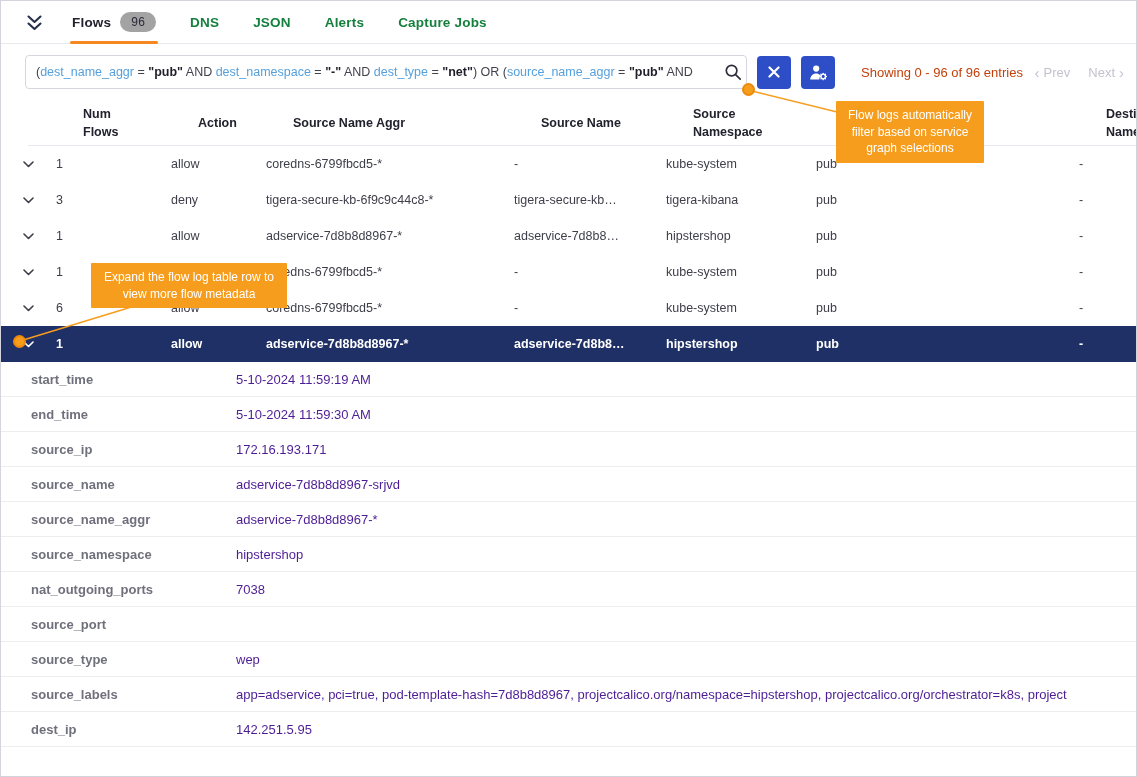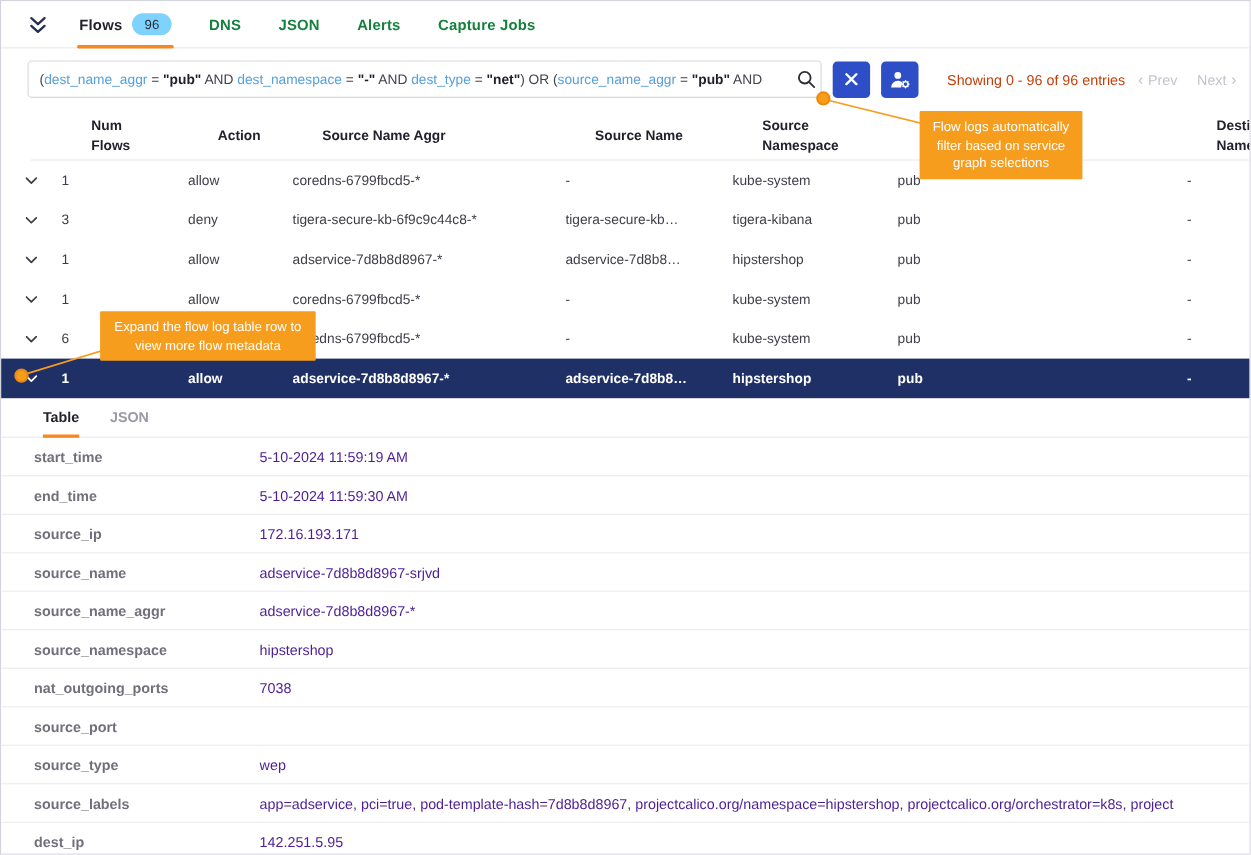--- a/index.html
+++ b/index.html
@@ -15,21 +15,21 @@
     color: #2b2b36;
   }
 
   
   .tabbar { display: flex; align-items: center; gap: 30px; height: 42px; padding-left: 24px; border-bottom: 1px solid #e8e8ee; }
   .collapse-btn { display: flex; align-items: center; cursor: pointer; margin-right: -2px; }
   .tabs { display: flex; gap: 34px; height: 100%; align-items: stretch; }
   .tab { position: relative; display: flex; align-items: center; gap: 9px; font-size: 13.5px; font-weight: bold; color: #15803d; cursor: pointer; letter-spacing: .2px; }
   .tab.active { color: #22222e; }
   .tab.active::after { content: ""; position: absolute; left: -2px; right: -2px; bottom: -1px; height: 3px; background: #F5891F; border-radius: 2px; }
-  .badge { background: #7dd3fc; color: #2b2b38; font-weight: normal; font-size: 12px; padding: 3px 11px; border-radius: 12px; line-height: 1.2; }
+  .badge { background: #a3a3a3; color: #2b2b38; font-weight: normal; font-size: 12px; padding: 3px 11px; border-radius: 12px; line-height: 1.2; }
 
   
   .filter-bar { display: flex; align-items: center; padding: 11px 8px 13px 24px; }
   .query-box { position: relative; width: 722px; height: 34px; border: 1px solid #d6d6e0; border-radius: 4px; background: #fff; display: flex; align-items: center; padding: 0 28px 0 10px; box-sizing: border-box; overflow: hidden; cursor: text; }
   .query-text { white-space: pre; font-size: 12.5px; overflow: hidden; }
   .tok-field { color: #56A0DC; }
   .tok-value { color: #1f1f2b; font-weight: bold; }
   .tok-punct { color: #42424e; }
   .search-btn { position: absolute; right: 4px; top: 7px; display: flex; cursor: pointer; }
   .icon-btn { width: 34px; height: 33px; margin-left: 10px; border: 0; border-radius: 4px; background: #2D4EC6; display: flex; align-items: center; justify-content: center; cursor: pointer; padding: 0; }
@@ -53,21 +53,21 @@
   .dtab.active { color: #22222e; }
   .dtab.active::after { content: ""; position: absolute; left: 0; right: 0; bottom: -1px; height: 3px; background: #F5891F; }
   .kv { display: grid; grid-template-columns: 205px 1fr; padding-left: 30px; height: 34px; align-items: center; border-bottom: 1px solid #ececf1; font-size: 13px; }
   .kv-key { color: #70707c; font-weight: bold; }
   .kv-value { color: #4c1d95; white-space: nowrap; overflow: hidden; padding-right: 2px; }
 
   
   .overlay { position: absolute; left: 0; top: 0; z-index: 4; pointer-events: none; }
   .callout { position: absolute; z-index: 5; background: #F79D1E; color: #fff; text-align: center; font-size: 12px; line-height: 1.38; padding: 6px 10px; box-sizing: border-box; border-radius: 1px; }
   .callout-filter { left: 835px; top: 100px; width: 148px; }
-  .callout-expand { left: 90px; top: 282px; width: 196px; }
+  .callout-expand { left: 90px; top: 262px; width: 196px; }
   .dot { position: absolute; z-index: 6; width: 13px; height: 13px; border-radius: 50%; background: #F79D1E; border: 2px solid #ED8A0C; box-sizing: border-box; }
   .dot-filter { left: 741px; top: 82px; }
   .dot-expand { left: 12px; top: 334px; }
 </style>
 </head>
 <body>
 
 <div class="app">
 
   <div class="tabbar">
@@ -240,24 +240,20 @@
           <div class="cell">adservice-7d8b8d8967-*</div>
           <div class="cell">adservice-7d8b8…</div>
           <div class="cell">hipstershop</div>
           <div class="cell">pub</div>
           <div class="cell">-</div>
         </div>
       </div>
   </div>
 
   <div>
-    <div class="detail-tabs">
-        <div class="dtab active">Table</div>
-        <div class="dtab">JSON</div>
-      </div>
     <div>
         <div class="kv">
           <div class="kv-key">start_time</div>
           <div class="kv-value">5-10-2024 11:59:19 AM</div>
         </div>
         <div class="kv">
           <div class="kv-key">end_time</div>
           <div class="kv-value">5-10-2024 11:59:30 AM</div>
         </div>
         <div class="kv">

